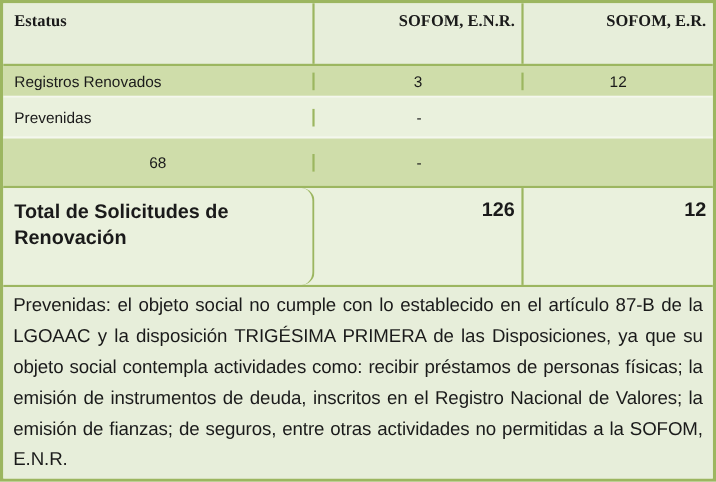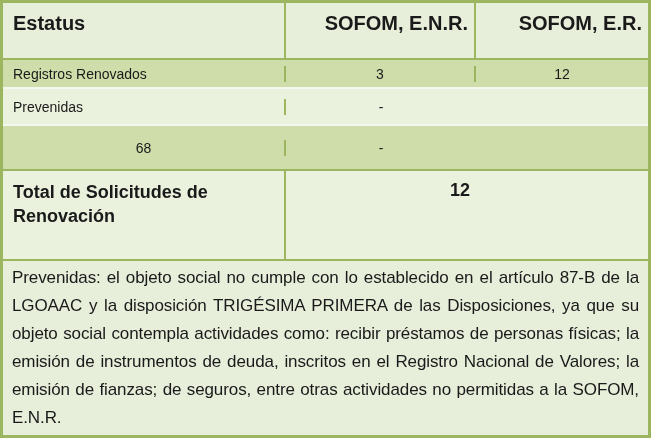--- a/index.html
+++ b/index.html
@@ -33,42 +33,43 @@
   .cell.c1 { padding-left: 10px; }
   .cell.c2, .cell.c3 { text-align: right; }
   .vline { border-right: 2px solid var(--border, #9cb660); }
 
   
   .hdr {
     height: 57px;
     background: var(--header-bg, #e7eeda);
     border-bottom: 2px solid var(--border, #9cb660);
     font-weight: bold;
-    font-size: 20px;
+    font-size: 15px;
+    font-family: Liberation Serif, serif;
   }
   .hdr .cell { padding-top: 9px; }
 
   
   .r { font-size: 14px; align-items: center; }
   .r .cell { display: flex; align-items: center; }
   .r .cell.c2, .r .cell.c3 { justify-content: center; }
   .r1 { height: 29px; background: var(--dark-bg, #cfddaa); border-bottom: 2px solid #f4f7ed; }
   .r2 { height: 37px; background: var(--lighter-bg, #eaf1dd); border-bottom: 2px solid #f4f7ed; }
   .r3 { height: 45px; background: var(--dark-bg, #cfddaa); border-bottom: 2px solid var(--border, #9cb660); }
 
   
   .total {
     height: 90px;
     background: var(--lighter-bg, #eaf1dd);
     border-bottom: 2px solid var(--border, #9cb660);
     font-weight: bold;
     font-size: 18px;
   }
   .total .cell { padding-top: 9px; }
-  .total .cell.c1 { line-height: 24px; }
+  .total .cell.c1 { line-height: 24px; border-radius: 12px; }
   .total .cell.c1 span { display: inline-block; max-width: 205px; }
 
   
   .footnote {
     flex: 1 1 auto;
     background: var(--header-bg, #e7eeda);
     padding: 3px 9px 0 9px;
     font-size: 17px;
     line-height: 28px;
     text-align: justify;
@@ -100,19 +101,20 @@
 
     <div class="row r r3">
       <div class="cell c2 vline">68</div>
       <div class="cell c3">-</div>
     </div>
 
     <div class="row total">
       <div class="cell c1 vline">
         <span>Total de Solicitudes de Renovación</span>
       </div>
+      <div class="cell c2 vline">126</div>
       <div class="cell c3">12</div>
     </div>
 
     <div class="footnote">Prevenidas: el objeto social no cumple con lo establecido en el artículo 87-B de la LGOAAC y la disposición TRIGÉSIMA PRIMERA de las Disposiciones, ya que su objeto social contempla actividades como: recibir préstamos de personas físicas; la emisión de instrumentos de deuda, inscritos en el Registro Nacional de Valores; la emisión de fianzas; de seguros, entre otras actividades no permitidas a la SOFOM, E.N.R.</div>
 
   </div>
 </div>
 
 </body></html>

